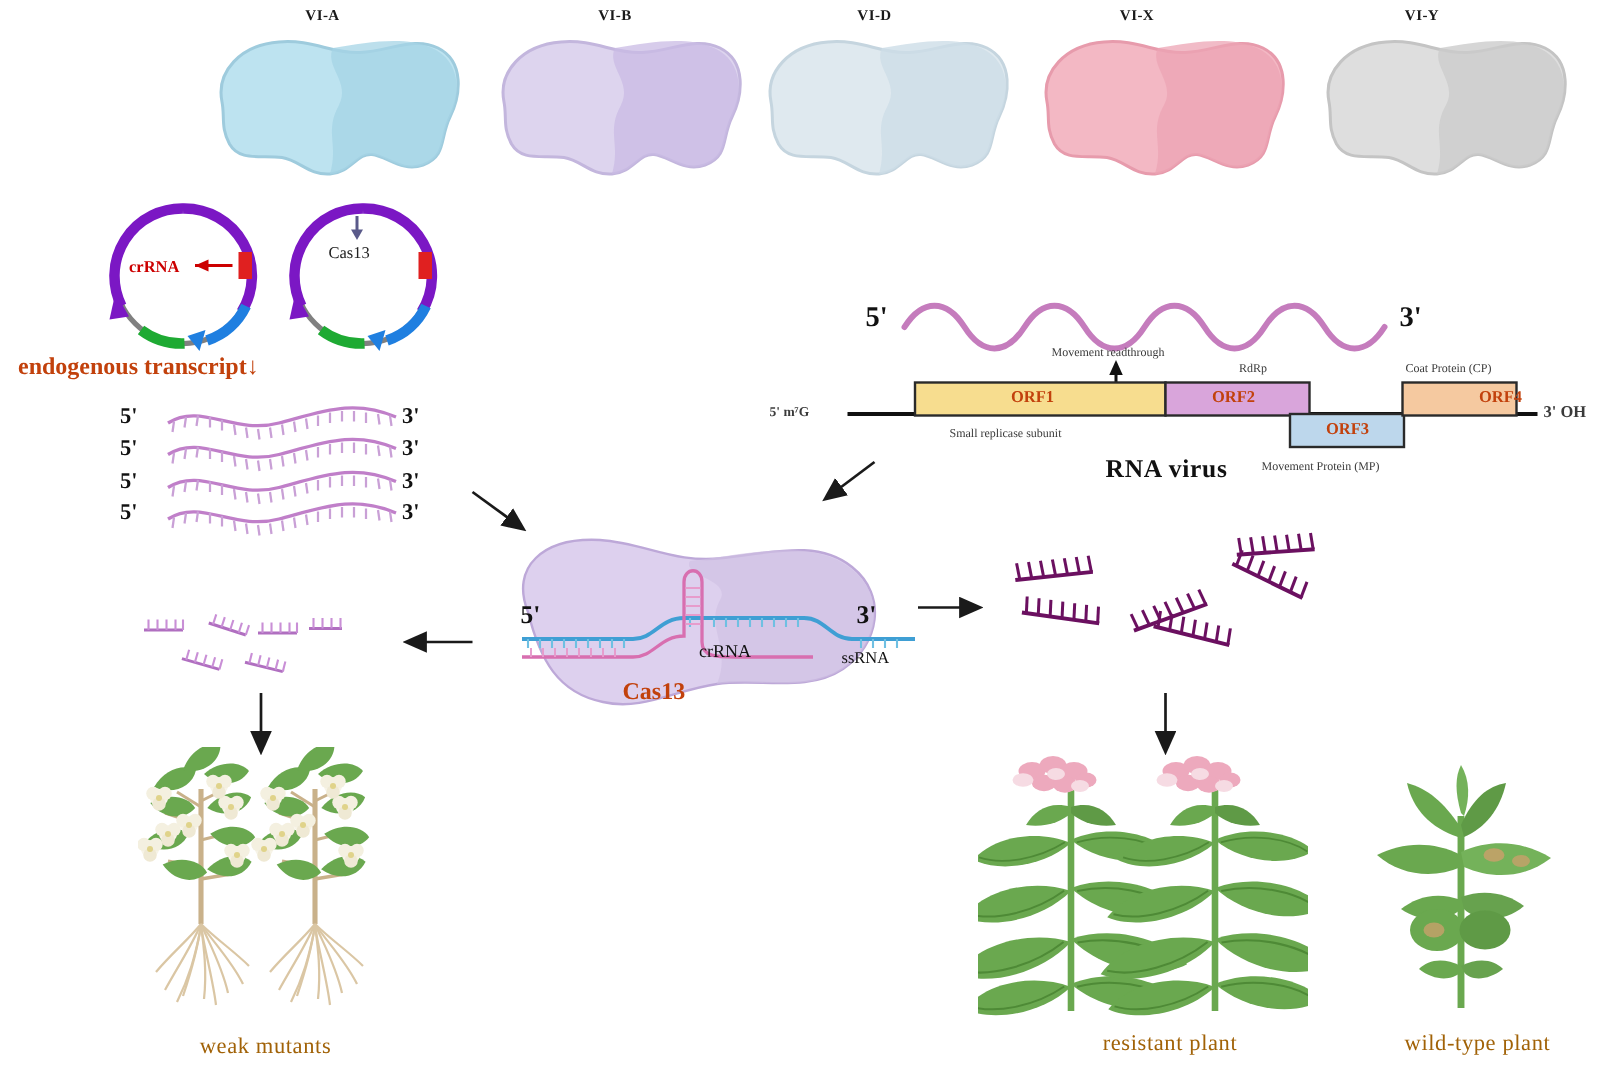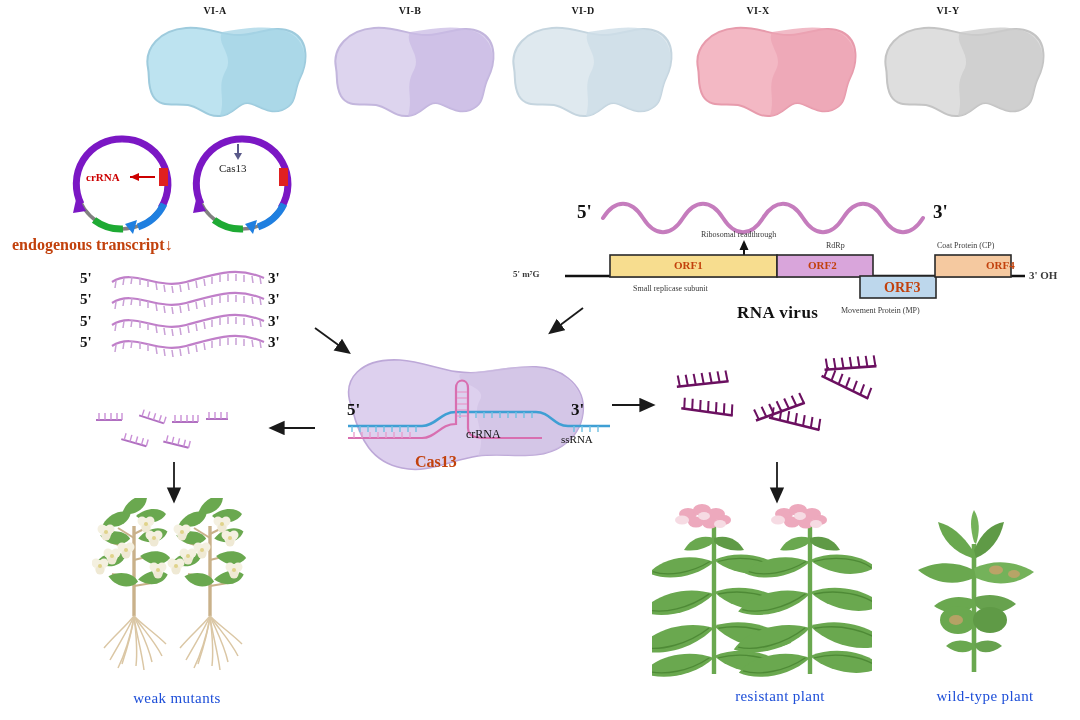--- a/index.html
+++ b/index.html
@@ -14,21 +14,21 @@
     color:#1a1a1a;text-align:center;width:120px;letter-spacing:.3px;
   }
   
   .plasmid-txt{fill:#cc0000;font-family:"Liberation Serif",serif;font-weight:700;}
   
   .lbl-bold-serif{font-family:"Liberation Serif",serif;font-weight:700;color:#c2410c;}
   .lbl-serif{font-family:"Liberation Serif",serif;color:#111;}
   .prime{font-family:"Liberation Serif",serif;font-weight:700;font-size:15px;color:#111;}
   .small-ann{font-family:"Liberation Serif",serif;font-size:8px;color:#3a3a3a;white-space:nowrap;}
   .bottom-lbl{
-    font-family:"Liberation Serif",serif;font-size:15px;color:#1d4ed8;
+    font-family:"Liberation Serif",serif;font-size:15px;color:#a16207;
     text-align:center;letter-spacing:.4px;white-space:nowrap;
   }
   .title-rna{font-family:"Liberation Serif",serif;font-weight:700;font-size:17px;color:#111;letter-spacing:.5px;}
 </style>
 </head>
 <body>
 
 <div class="abs" style="left:0;top:0;width:1080px;height:125px;">
 
   <div class="abs blob-label" style="left:155px;top:5px;">VI-A</div>
@@ -163,28 +163,28 @@
 
     <rect x="105" y="62" width="167" height="22" fill="#f7dd8f" stroke="#2a2a2a" stroke-width="1.6"></rect>
     <rect x="272" y="62" width="96" height="22" fill="#d9a5db" stroke="#2a2a2a" stroke-width="1.6"></rect>
     <rect x="355" y="83" width="76" height="22" fill="#bdd7ec" stroke="#2a2a2a" stroke-width="1.6"></rect>
     <rect x="430" y="62" width="76" height="22" fill="#f5c9a0" stroke="#2a2a2a" stroke-width="1.6"></rect>
   </svg>
 
   
   <div class="abs prime" style="left:72px;top:8px;font-size:19px;">5'</div>
   <div class="abs prime" style="left:428px;top:8px;font-size:19px;">3'</div>
-  <div class="abs small-ann" style="left:196px;top:37px;">Ribosomal readthrough</div>
+  <div class="abs small-ann" style="left:196px;top:37px;">Movement readthrough</div>
 
   <div class="abs small-ann" style="left:8px;top:76px;font-weight:700;font-size:9px;">5' m⁷G</div>
   <div class="abs small-ann" style="left:524px;top:76px;font-weight:700;font-size:11px;">3' OH</div>
 
   <div class="abs lbl-bold-serif" style="left:169px;top:66px;font-size:11px;">ORF1</div>
   <div class="abs lbl-bold-serif" style="left:303px;top:66px;font-size:11px;">ORF2</div>
-  <div class="abs lbl-bold-serif" style="left:379px;top:87px;font-size:14px;">ORF3</div>
+  <div class="abs lbl-bold-serif" style="left:379px;top:87px;font-size:11px;">ORF3</div>
   <div class="abs lbl-bold-serif" style="left:440px;top:66px;font-size:11px;margin-left:41px;">ORF4</div>
 
   <div class="abs small-ann" style="left:303px;top:48px;padding-left:18px;">RdRp</div>
   <div class="abs small-ann" style="left:432px;top:48px;">Coat Protein (CP)</div>
   <div class="abs small-ann" style="left:128px;top:91px;">Small replicase subunit</div>
   <div class="abs small-ann" style="left:336px;top:113px;">Movement Protein (MP)</div>
 
   <div class="abs title-rna" style="left:232px;top:110px;">RNA virus</div>
 </div>
 

